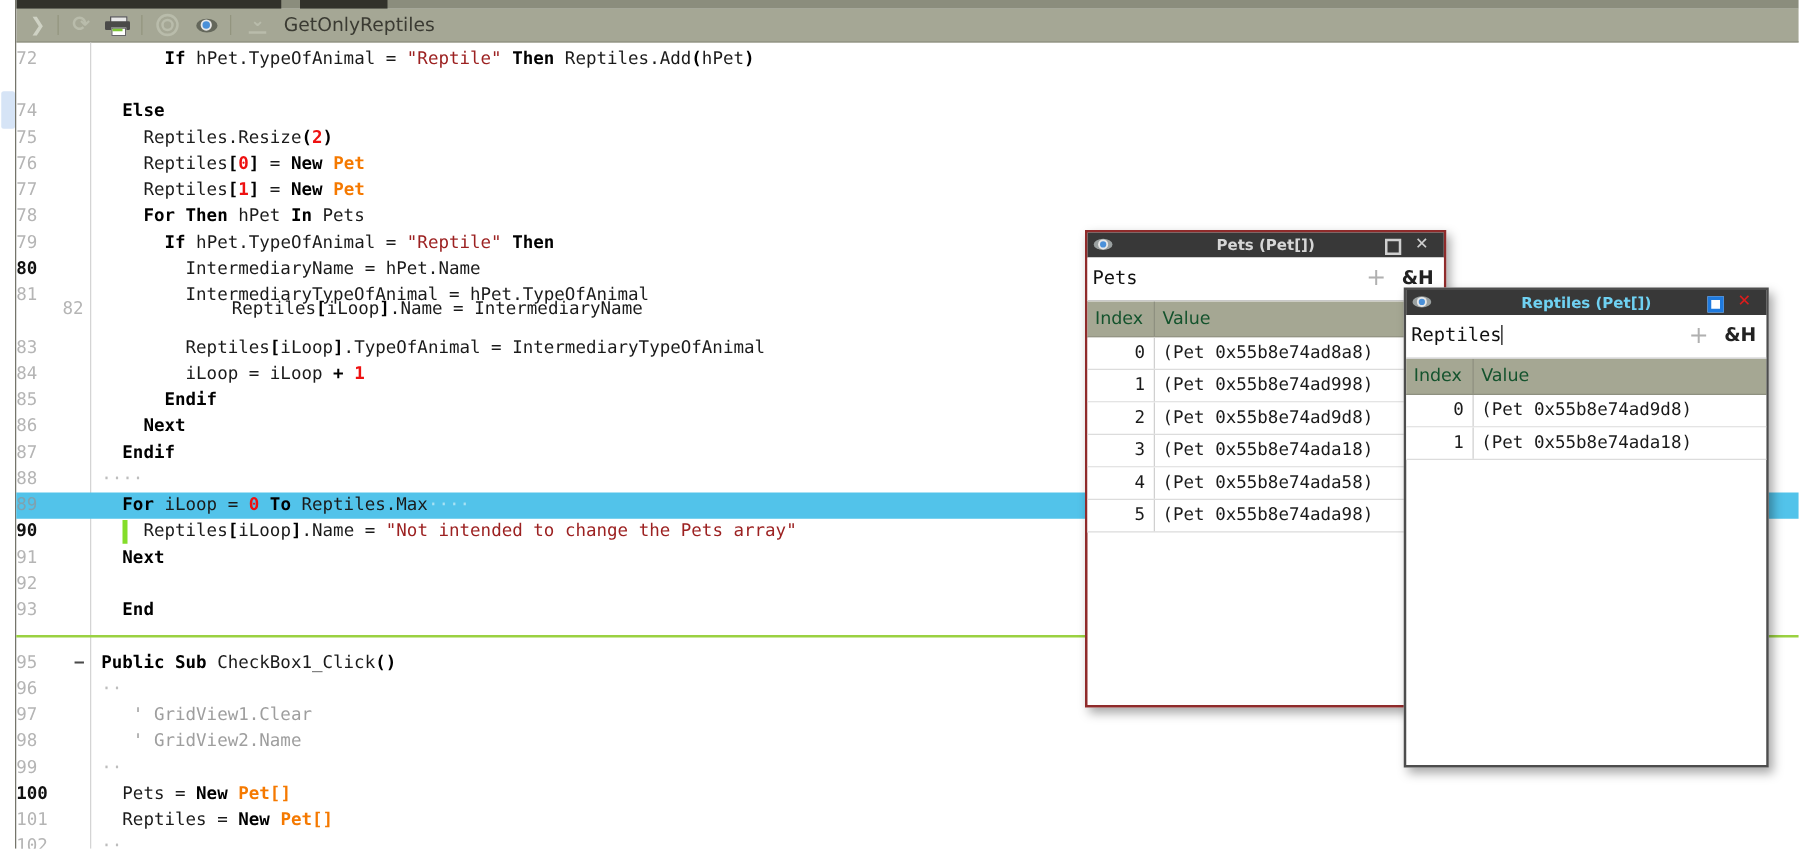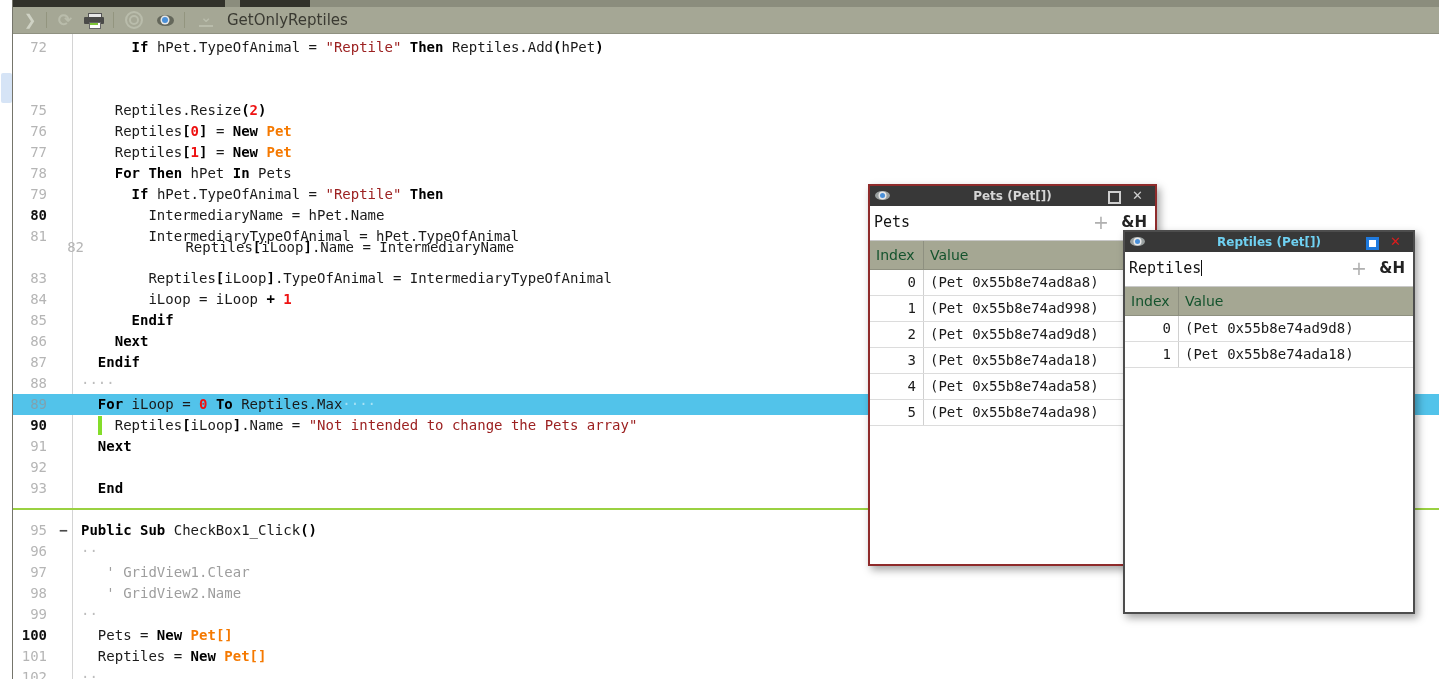--- a/index.html
+++ b/index.html
@@ -35,21 +35,21 @@
   .dlicon{width:14px;height:14px;position:relative;}
   .dlicon .chev{position:absolute;left:0;top:-4px;width:14px;text-align:center;color:#b9bcab;font-size:14px;font-weight:bold;}
   .dlicon .base{position:absolute;left:0;bottom:0;width:14px;height:2px;background:#b9bcab;}
   
   #leftstrip{position:absolute;top:0;left:0;width:13px;height:679px;background:#ffffff;border-right:1px solid #75756b;box-sizing:border-box;}
   #leftmarker{position:absolute;left:1px;top:73px;width:11px;height:30px;background:#d6e4f6;border-radius:2px;}
   #gutline{position:absolute;left:72px;top:34px;bottom:0;width:1px;background:#d4d4d4;z-index:1;}
   #rows{position:absolute;left:0;top:0;width:1439px;height:679px;z-index:2;}
   .row{position:absolute;left:0;width:1439px;height:21px;}
   .curbg{position:absolute;left:13px;right:0;top:0;height:21px;background:#52c3ea;}
-  .lnum{position:absolute;left:13px;width:34px;text-align:right;
+  .lnum{position:absolute;left:13px;width:34px;text-align:left;
         font:14px/21px "DejaVu Sans Mono","Liberation Mono",monospace;color:#b5b5b5;}
   .lnum.b{color:#111;font-weight:bold;}
   .lnum.cur{color:#7fa2b0;}
   .codetxt{position:absolute;left:81px;top:0;white-space:pre;
         font:14px/21px "DejaVu Sans Mono","Liberation Mono",monospace;color:#1a1a1a;}
   .codetxt .k{font-weight:bold;color:#000;}
   .codetxt .s{color:#9c2121;}
   .codetxt .n{color:#ee1111;font-weight:bold;}
   .codetxt .t{color:#f57900;font-weight:bold;}
   .codetxt .c{color:#9e9e9e;}
@@ -131,20 +131,24 @@
   <div id="leftstrip">
     <div id="leftmarker"></div>
   </div>
   <div id="gutline"></div>
 
   <div id="rows">
       <div class="row" style="top: 37px;">
         <span class="lnum">72</span>
         <span class="codetxt"><span class="p">      </span><span class="k">If </span><span class="p">hPet.TypeOfAnimal = </span><span class="s">"Reptile"</span><span class="p"> </span><span class="k">Then</span><span class="p"> Reptiles.Add</span><span class="k">(</span><span class="p">hPet</span><span class="k">)</span></span>
       </div>
+      <div class="row" style="top: 79px;">
+        <span class="lnum">74</span>
+        <span class="codetxt"><span class="p">  </span><span class="k">Else</span></span>
+      </div>
       <div class="row" style="top: 100px;">
         <span class="lnum">75</span>
         <span class="codetxt"><span class="p">    Reptiles.Resize</span><span class="k">(</span><span class="n">2</span><span class="k">)</span></span>
       </div>
       <div class="row" style="top: 121px;">
         <span class="lnum">76</span>
         <span class="codetxt"><span class="p">    Reptiles</span><span class="k">[</span><span class="n">0</span><span class="k">]</span><span class="p"> = </span><span class="k">New</span><span class="p"> </span><span class="t">Pet</span></span>
       </div>
       <div class="row" style="top: 142px;">
         <span class="lnum">77</span>

